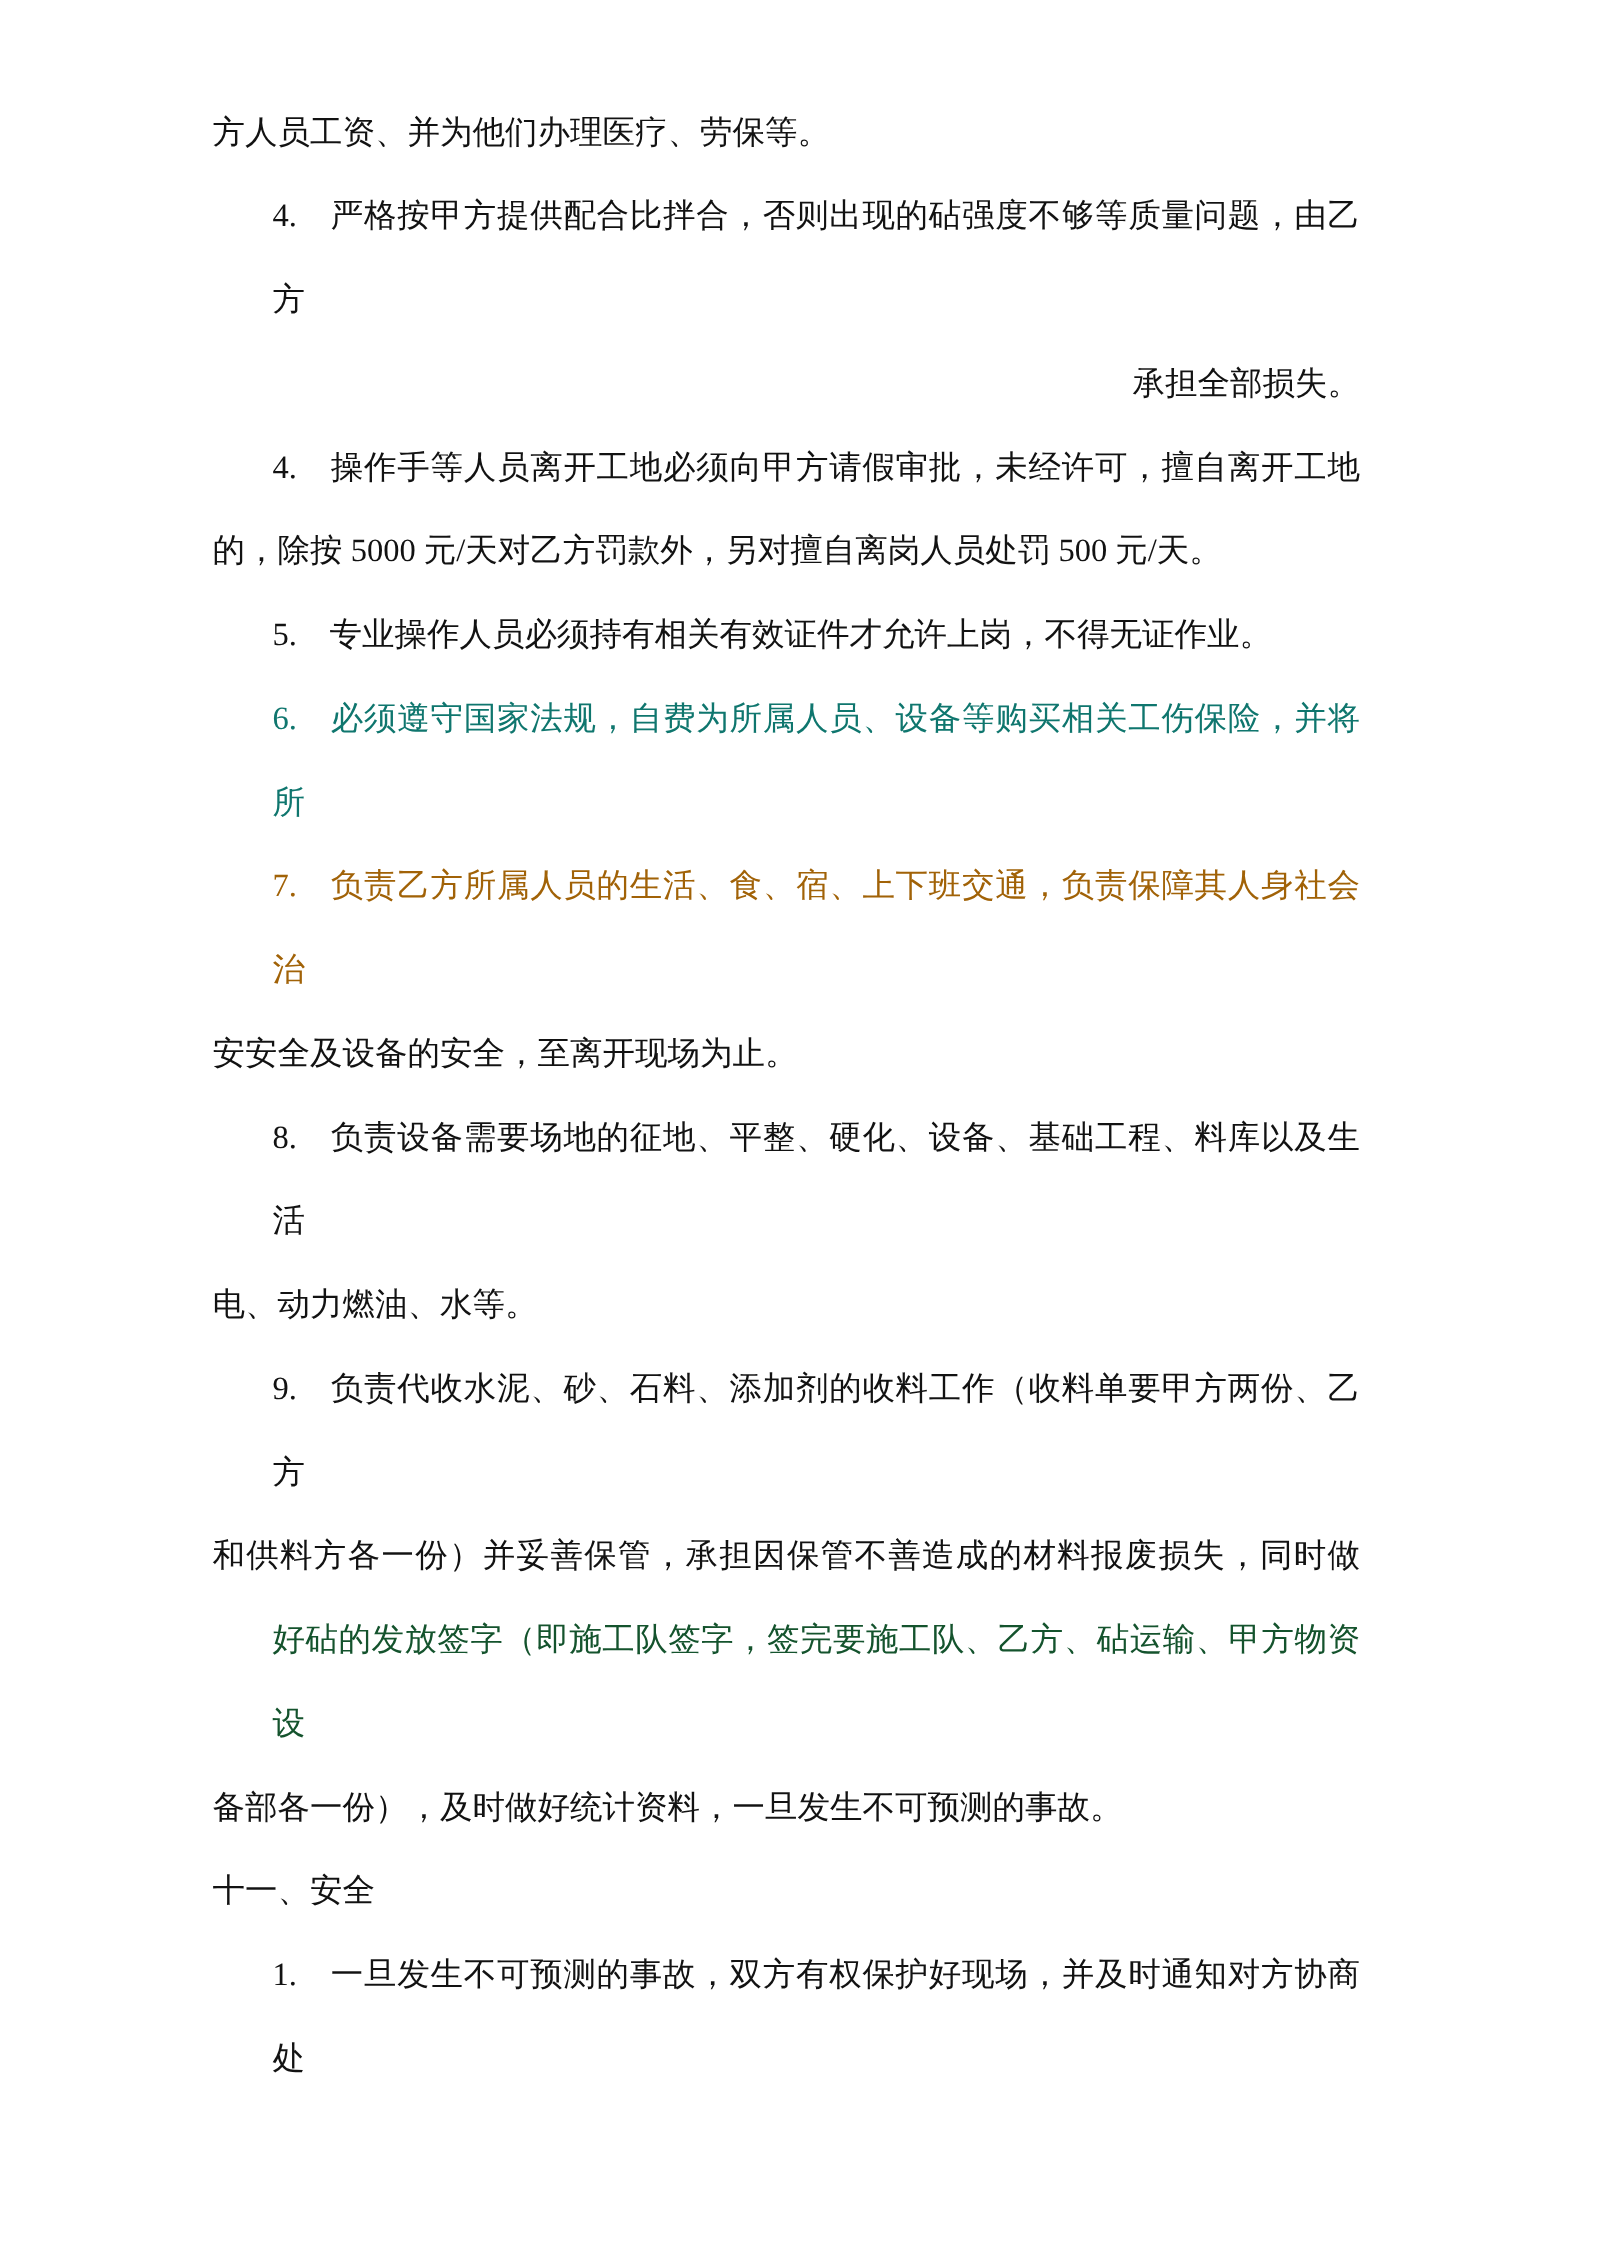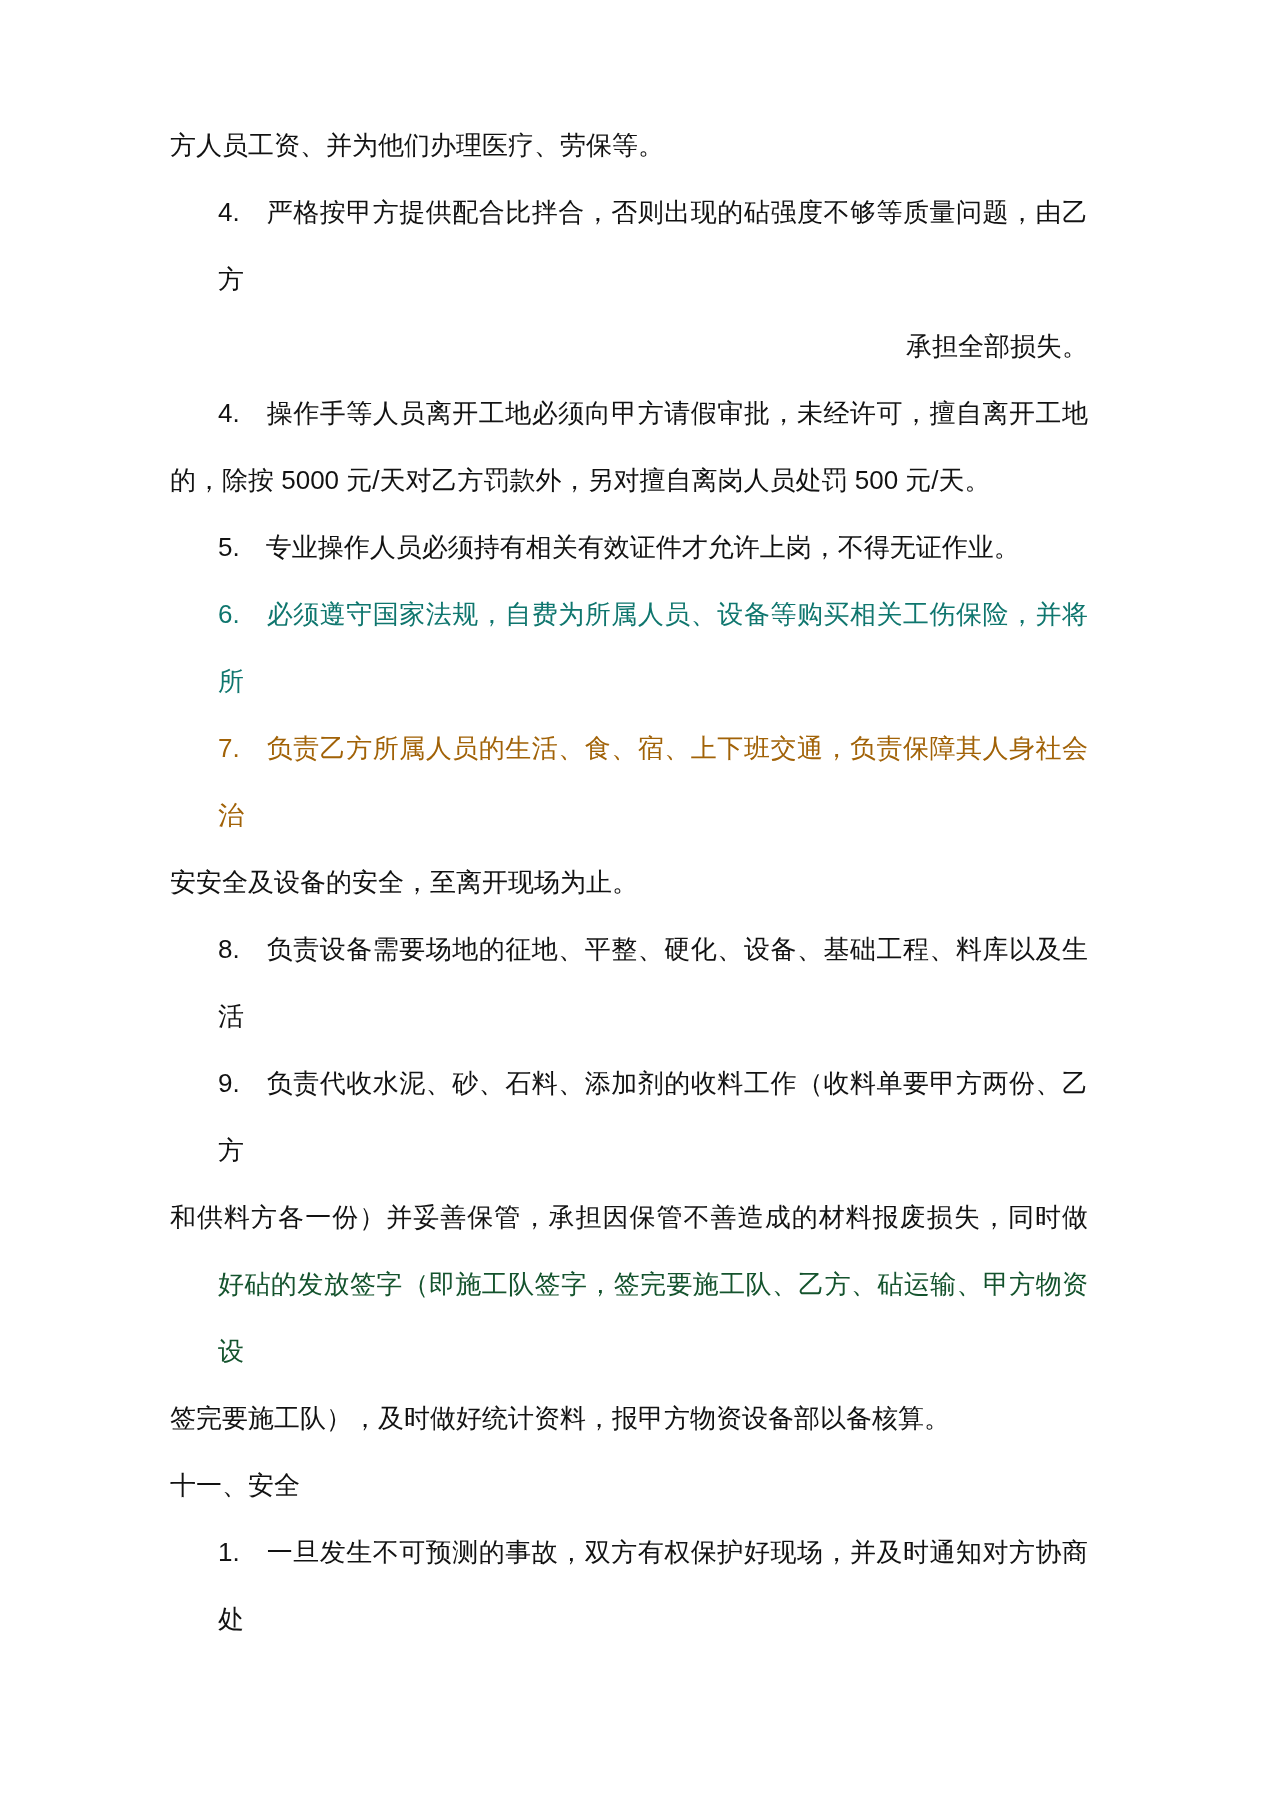--- a/index.html
+++ b/index.html
@@ -9,23 +9,23 @@
   }
   body {
     width: 1280px;
     height: 1810px;
     overflow: hidden;
   }
   .page {
     box-sizing: border-box;
     width: 1280px;
     height: 1680px;
-    padding: 112px 192px 0 170px;
+    padding: 72px 192px 0 170px;
     background: #ffffff;
-    font-family: Liberation Sans, sans-serif;
+    font-family: Liberation Serif, serif;
   }
   .doc-body {
     width: 918px;
   }
   .para {
     margin: 0;
     padding: 0;
   }
   .line {
     font-size: 26px;
@@ -65,26 +65,27 @@
       </div>
       <div class="para">
         <div class="line fill indent" style="color: #0f766e;">6.　必须遵守国家法规，自费为所属人员、设备等购买相关工伤保险，并将所</div>
       </div>
       <div class="para">
         <div class="line fill indent" style="color: #a16207;">7.　负责乙方所属人员的生活、食、宿、上下班交通，负责保障其人身社会治</div>
         <div class="line" style="color: rgb(18, 18, 18);">安安全及设备的安全，至离开现场为止。</div>
       </div>
       <div class="para">
         <div class="line fill indent" style="color: rgb(18, 18, 18);">8.　负责设备需要场地的征地、平整、硬化、设备、基础工程、料库以及生活</div>
+        <div class="line" style="color: rgb(18, 18, 18);">电、动力燃油、水等。</div>
       </div>
       <div class="para">
         <div class="line fill indent" style="color: rgb(18, 18, 18);">9.　负责代收水泥、砂、石料、添加剂的收料工作（收料单要甲方两份、乙方</div>
         <div class="line fill" style="color: rgb(18, 18, 18);">和供料方各一份）并妥善保管，承担因保管不善造成的材料报废损失，同时做</div>
         <div class="line fill" style="color: #14532d; margin-left: 48px;">好砧的发放签字（即施工队签字，签完要施工队、乙方、砧运输、甲方物资设</div>
-        <div class="line" style="color: rgb(18, 18, 18);">签完要施工队），及时做好统计资料，报甲方物资设备部以备核算。</div>
+        <div class="line" style="color: rgb(18, 18, 18);">备部各一份），及时做好统计资料，一旦发生不可预测的事故。</div>
       </div>
       <div class="para">
         <div class="line" style="color: rgb(18, 18, 18);">十一、安全</div>
       </div>
       <div class="para">
         <div class="line fill indent" style="color: rgb(18, 18, 18);">1.　一旦发生不可预测的事故，双方有权保护好现场，并及时通知对方协商处</div>
       </div>
     </div>
 </div>
 

